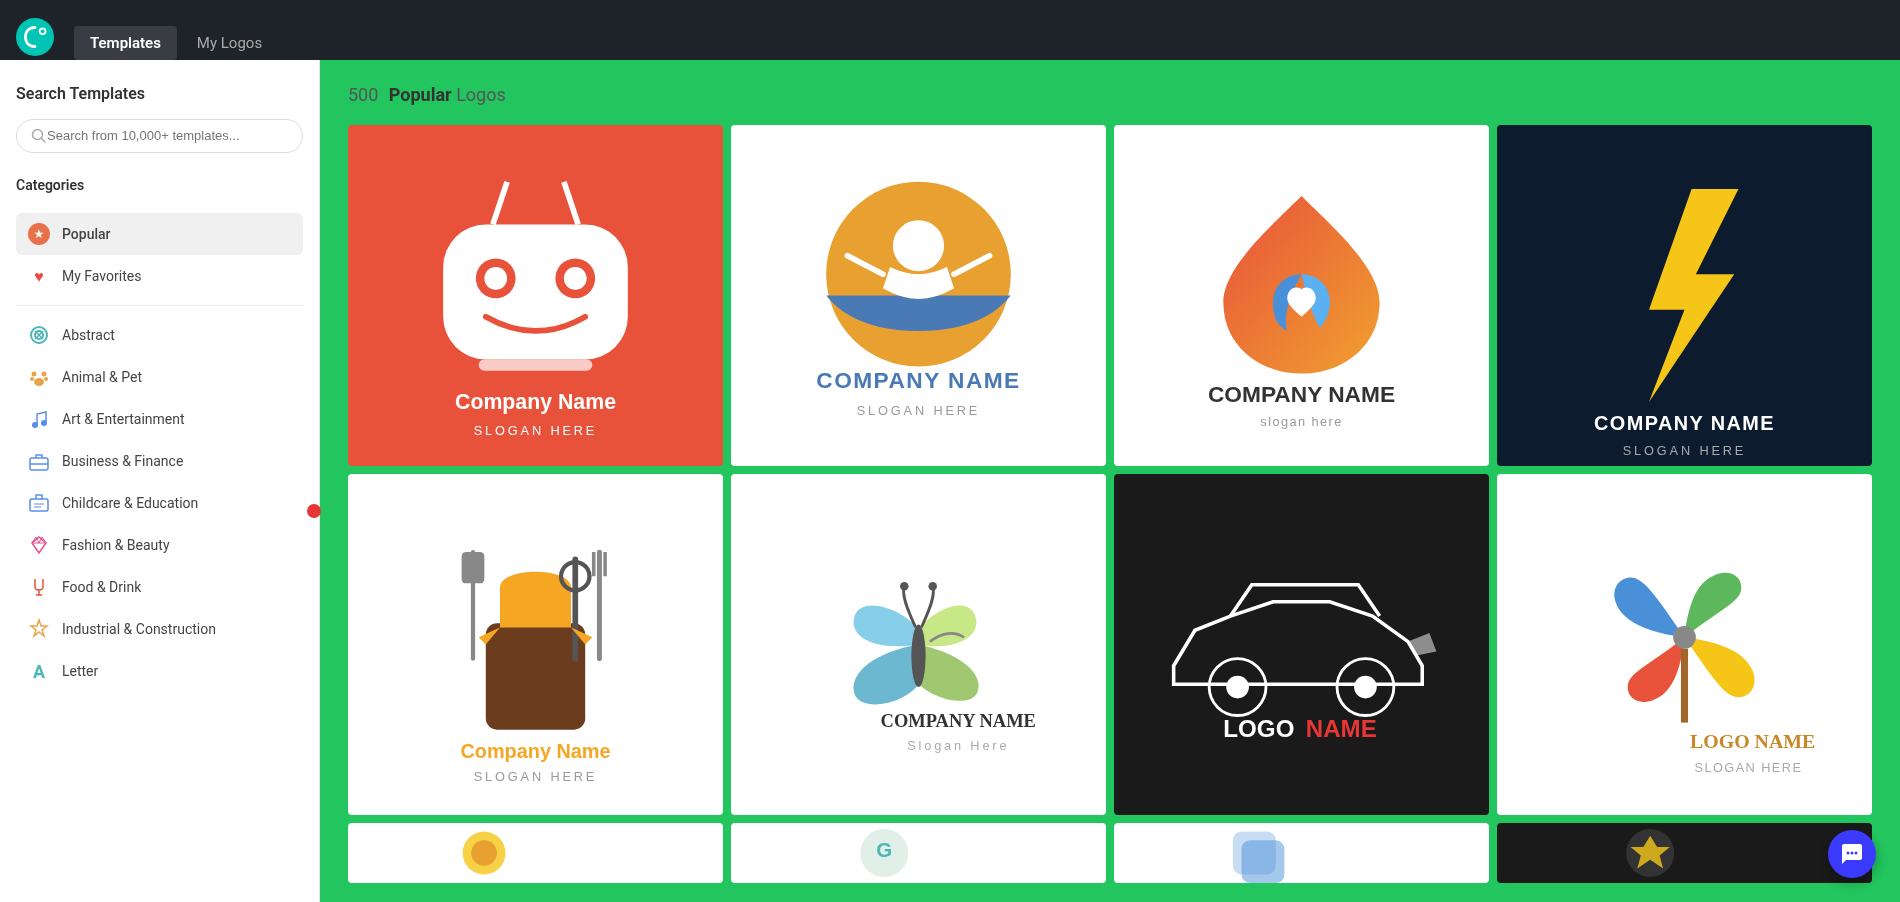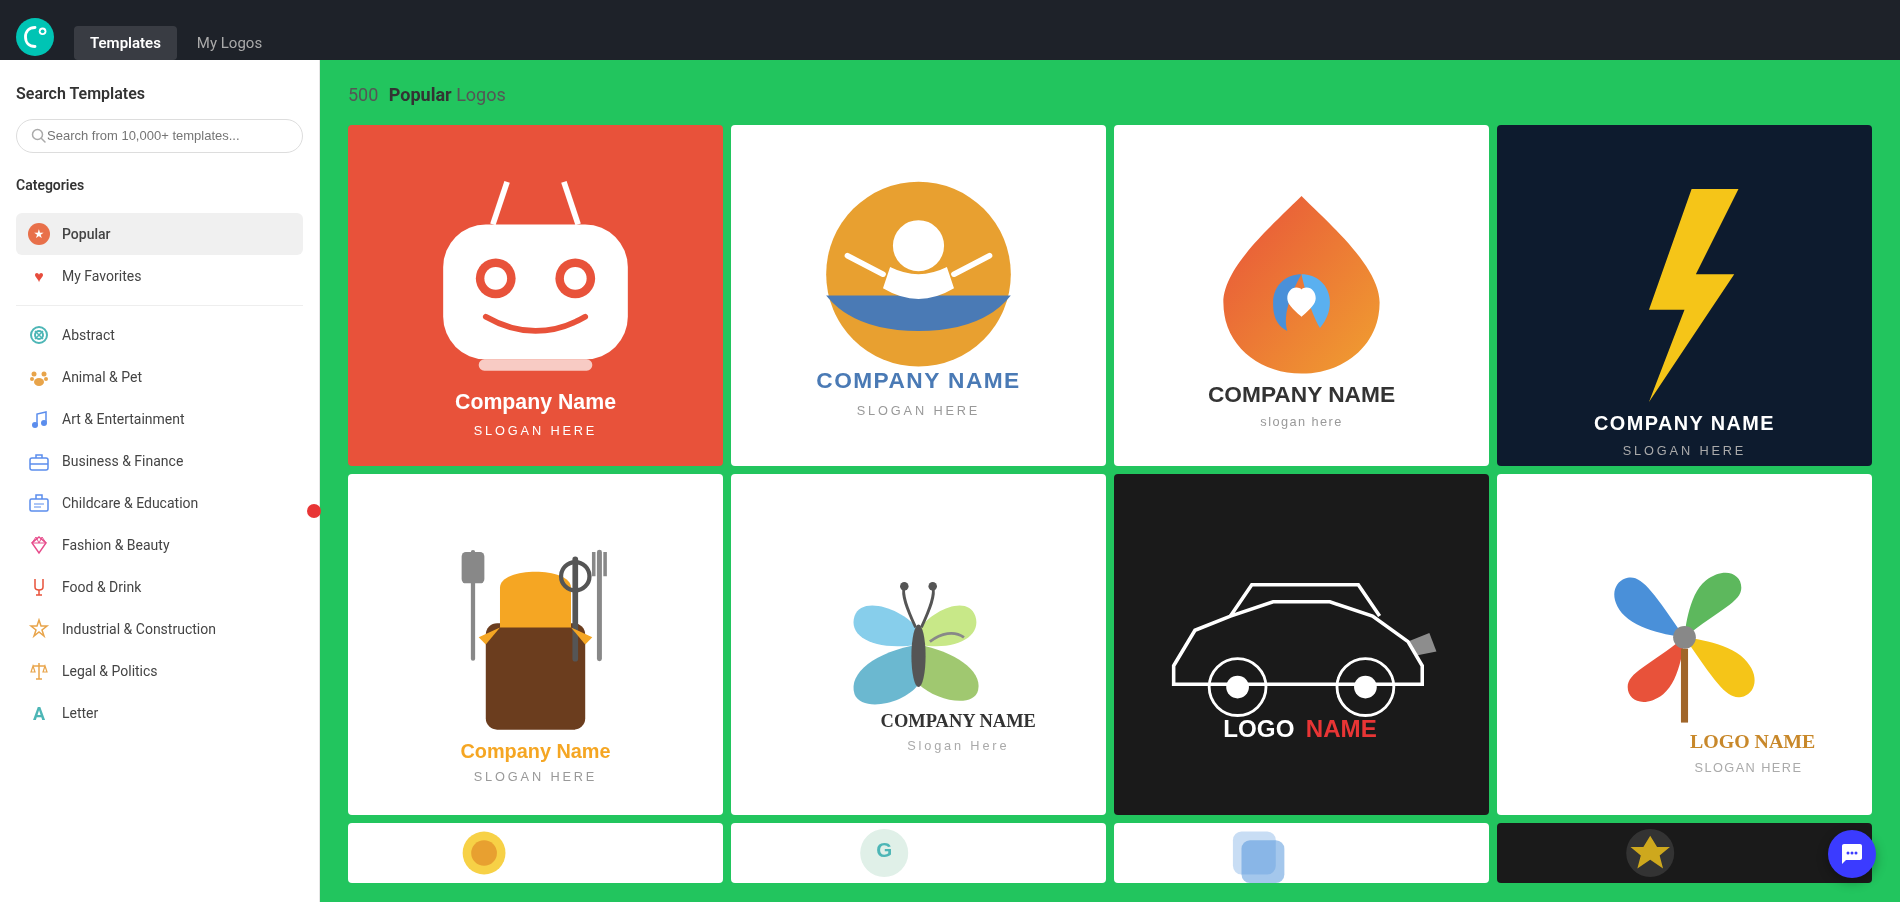--- a/index.html
+++ b/index.html
@@ -341,32 +341,20 @@
 
     <div class="category-item">
       <div class="category-icon">
         <svg width="22" height="22" viewBox="0 0 22 22">
           <polygon points="11,2 13,8 19,8 14,12 16,18 11,14 6,18 8,12 3,8 9,8" fill="none" stroke="#e8a44a" stroke-width="1.5"></polygon>
         </svg>
       </div>
       <span>Industrial &amp; Construction</span>
     </div>
 
-    <div class="category-item">
-      <div class="category-icon">
-        <svg width="22" height="22" viewBox="0 0 22 22">
-          <line x1="11" y1="3" x2="11" y2="19" stroke="#e8a44a" stroke-width="1.5"></line>
-          <line x1="5" y1="6" x2="17" y2="6" stroke="#e8a44a" stroke-width="1.5"></line>
-          <path d="M5 6 L3 12 L7 12 Z" fill="none" stroke="#e8a44a" stroke-width="1.2"></path>
-          <path d="M17 6 L15 12 L19 12 Z" fill="none" stroke="#e8a44a" stroke-width="1.2"></path>
-          <line x1="8" y1="19" x2="14" y2="19" stroke="#e8a44a" stroke-width="1.5"></line>
-        </svg>
-      </div>
-      <span>Legal &amp; Politics</span>
-    </div>
 
     <div class="category-item">
       <div class="category-icon" style="color:#4db6b6; font-weight:700; font-size:18px;">A</div>
       <span>Letter</span>
     </div>
   </aside>
 
   <main class="content">
     <div class="content-header">
       <span class="count">500</span>

